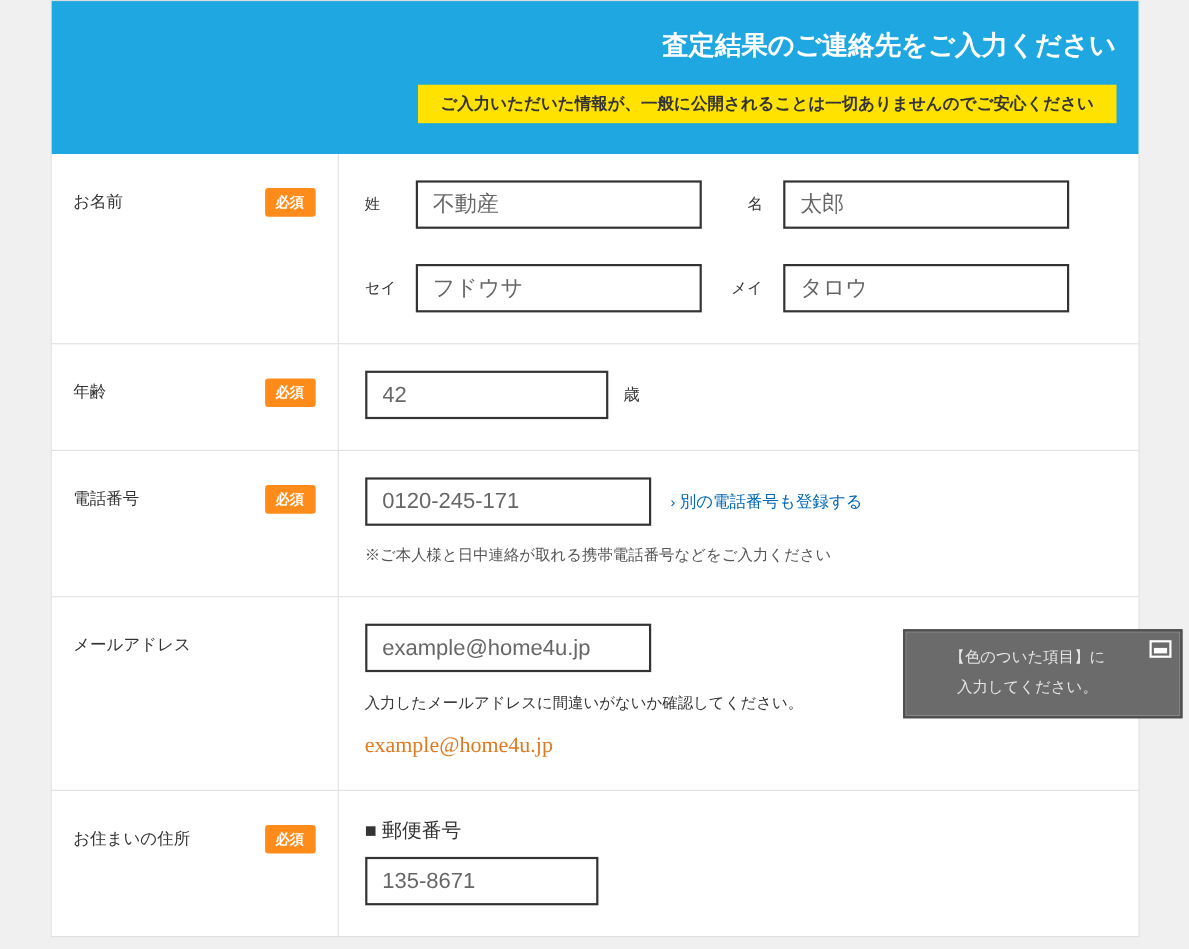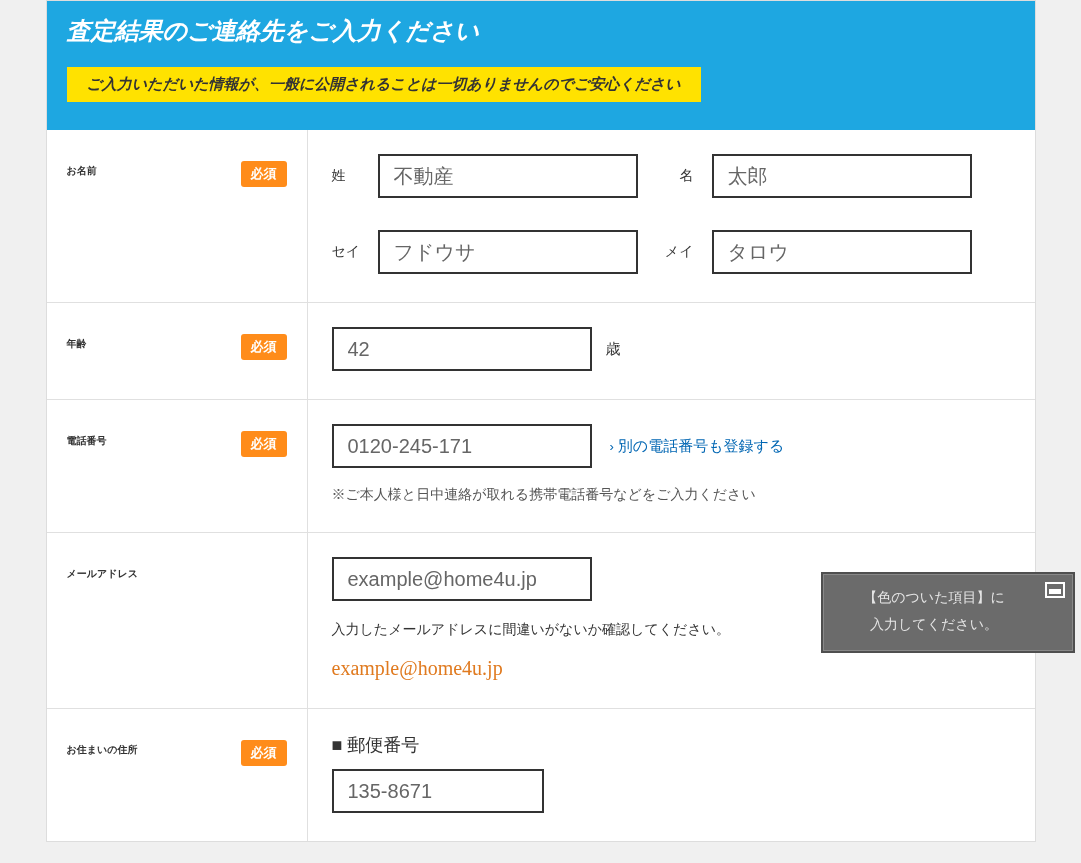--- a/index.html
+++ b/index.html
@@ -12,23 +12,22 @@
       position: relative;
     }
     .container {
       margin: 0 auto;
       width: 990px;
       background: #fff;
       border: 1px solid #ddd;
     }
     .header {
       background: #1ea7e1;
-      padding: 14px 20px 28px;
-      text-align: left;
-      font-style: italic;
+      padding: 24px 20px 28px;
+      text-align: right;
     }
     .header-title {
       color: #fff;
       font-size: 24px;
       font-weight: bold;
       margin-bottom: 20px;
     }
     .header-notice {
       display: inline-block;
       background: #ffe200;
@@ -42,22 +41,22 @@
       border-bottom: 1px solid #e0e0e0;
     }
     .form-label {
       width: 260px;
       padding: 28px 20px;
       display: flex;
       align-items: flex-start;
       justify-content: space-between;
     }
     .form-label-text {
-      font-size: 10px;
-      font-weight: bold;
+      font-size: 15px;
+      font-weight: normal;
       color: #333;
       padding-top: 6px;
     }
     .badge {
       background: #ff8c1a;
       color: #fff;
       font-size: 13px;
       font-weight: bold;
       padding: 4px 10px;
       border-radius: 3px;
@@ -92,21 +91,21 @@
       font-size: 20px;
       outline: none;
       background: #fff;
     }
     input.text::placeholder { color: #666; }
     .age-row {
       display: flex;
       align-items: center;
       gap: 14px;
     }
-    .age-row input.text { width: 260px; }
+    .age-row input.text { width: 221px; }
     .unit { font-size: 15px; color: #333; }
     .phone-row {
       display: flex;
       align-items: center;
       gap: 18px;
     }
     .phone-row input.text { width: 260px; }
     .link {
       color: #0066b3;
       font-size: 15px;

